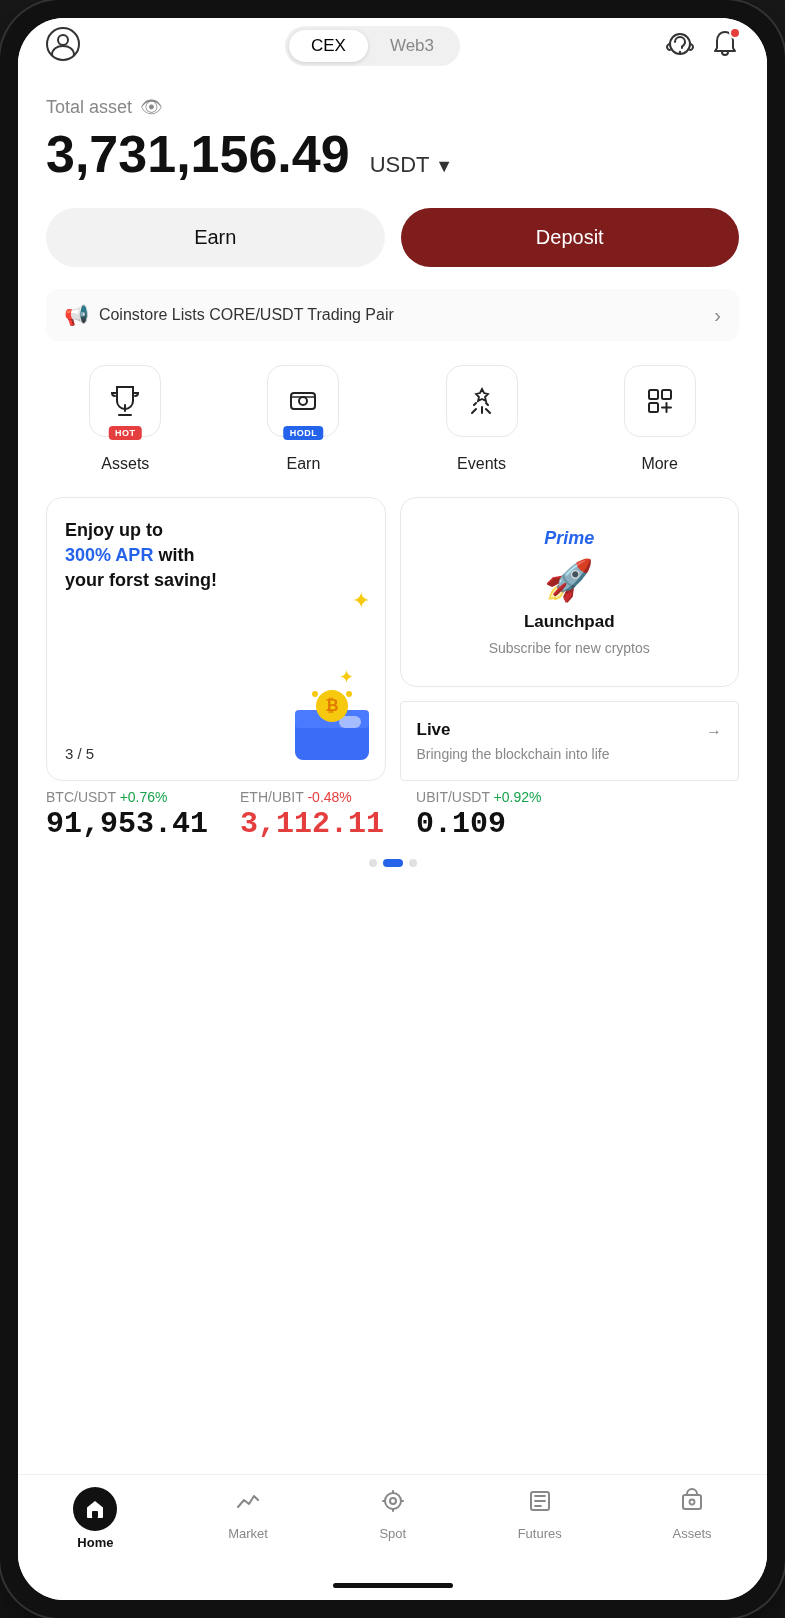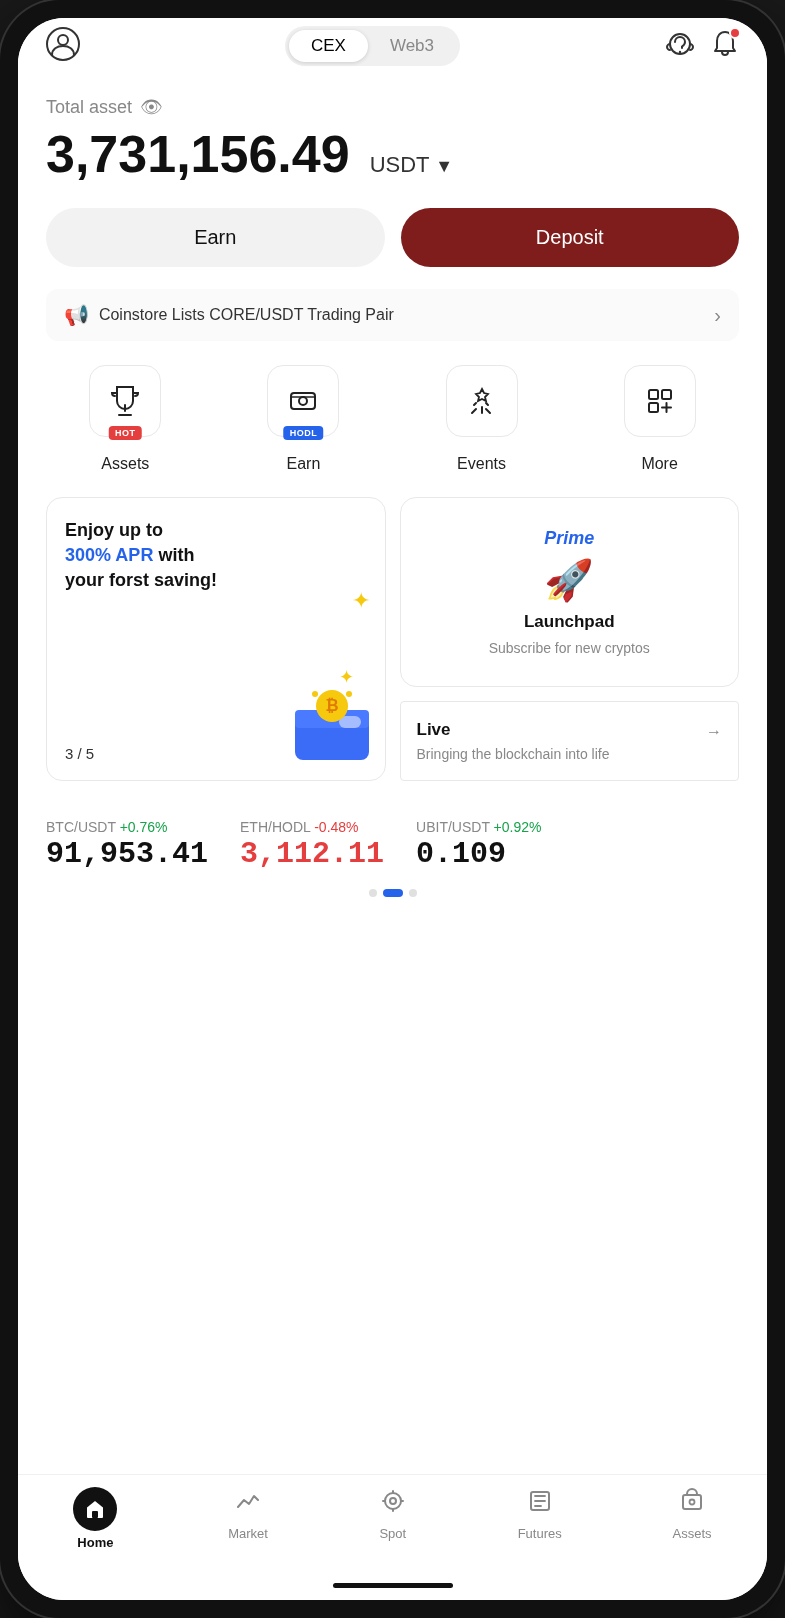--- a/index.html
+++ b/index.html
@@ -294,21 +294,21 @@
     }
     .card-live-sub {
       font-size: 14px;
       color: #888;
       margin-top: 6px;
     }
     
     .ticker-bar {
       display: flex;
       gap: 0;
-      margin-top: 38px;
+      margin-top: 8px;
       overflow-x: auto;
       padding-bottom: 4px;
       align-items: center;
     }
     .ticker-bar::-webkit-scrollbar { display: none; }
     .ticker-item {
       flex-shrink: 0;
       margin-right: 32px;
     }
     .ticker-pair {
@@ -590,21 +590,21 @@
         <div class="ticker-item">
           <div class="ticker-pair">
             <span>BTC/USDT</span>
             <span class="change-pos">+0.76%</span>
           </div>
           <div class="ticker-price">91,953.41</div>
         </div>
 
         <div class="ticker-item">
           <div class="ticker-pair">
-            <span>ETH/HODL</span>
+            <span>ETH/UBIT</span>
             <span class="change-neg">-0.48%</span>
           </div>
           <div class="ticker-price red">3,112.11</div>
         </div>
 
         <div class="ticker-item">
           <div class="ticker-pair">
             <span>UBIT/USDT</span>
             <span class="change-pos">+0.92%</span>
           </div>

